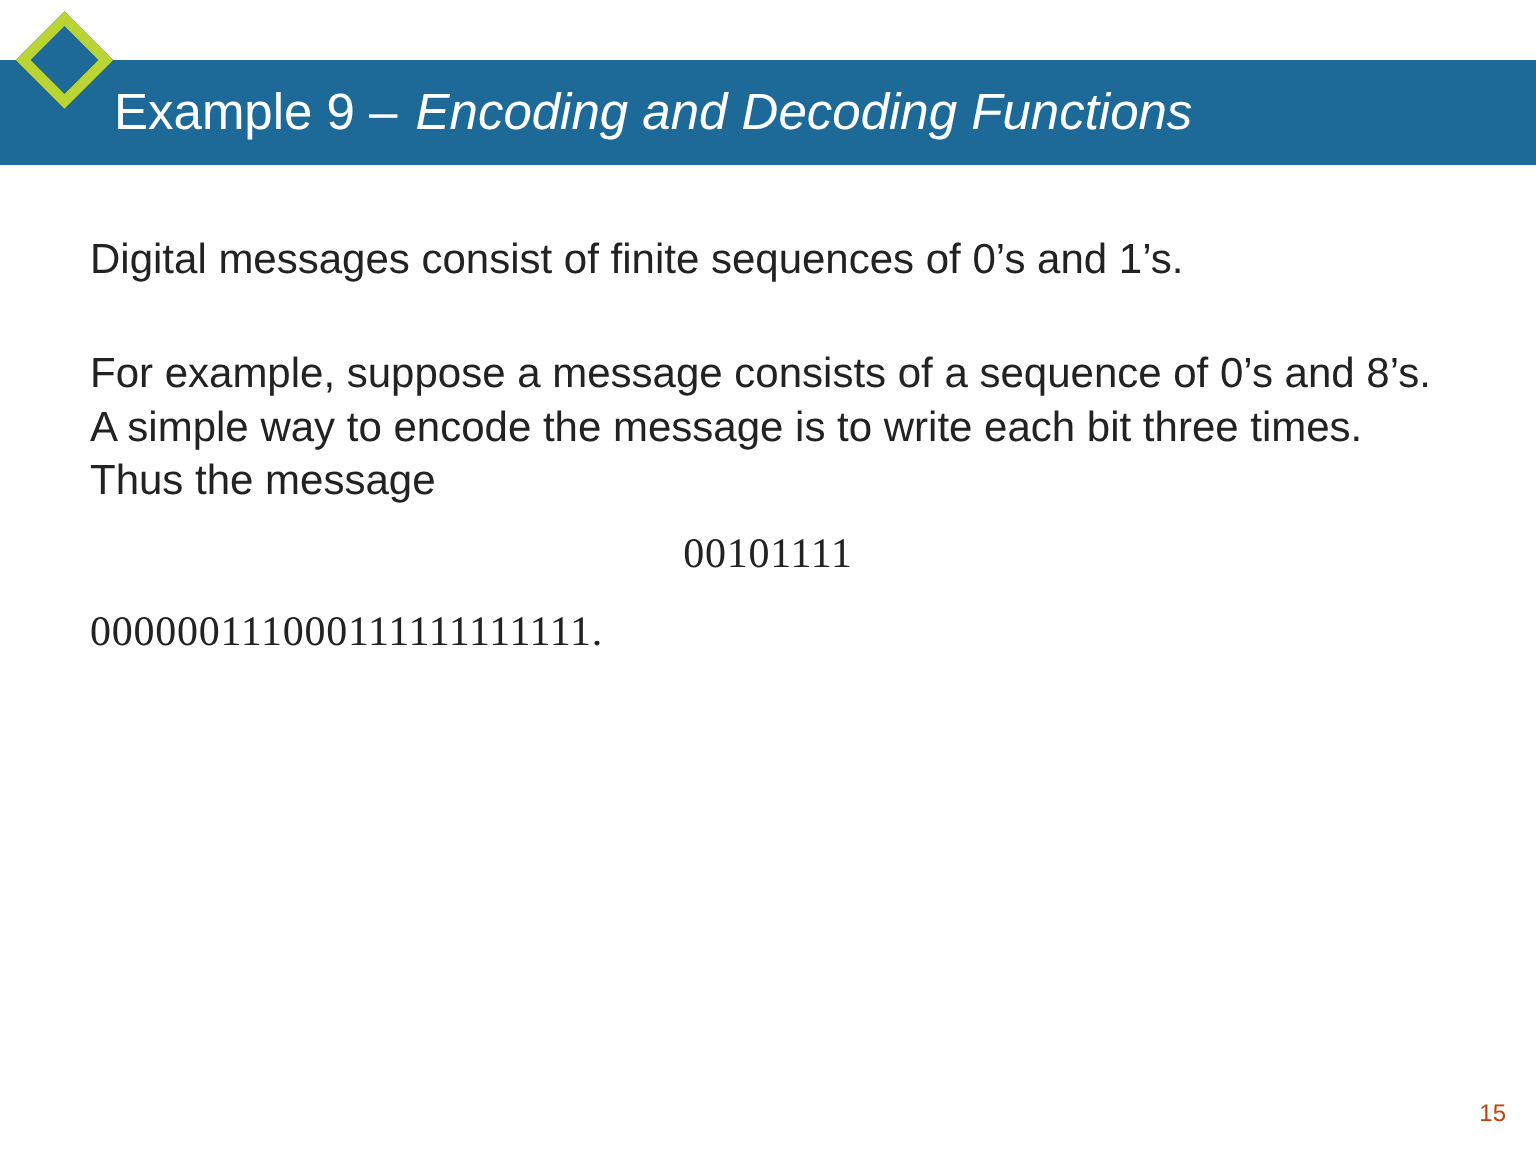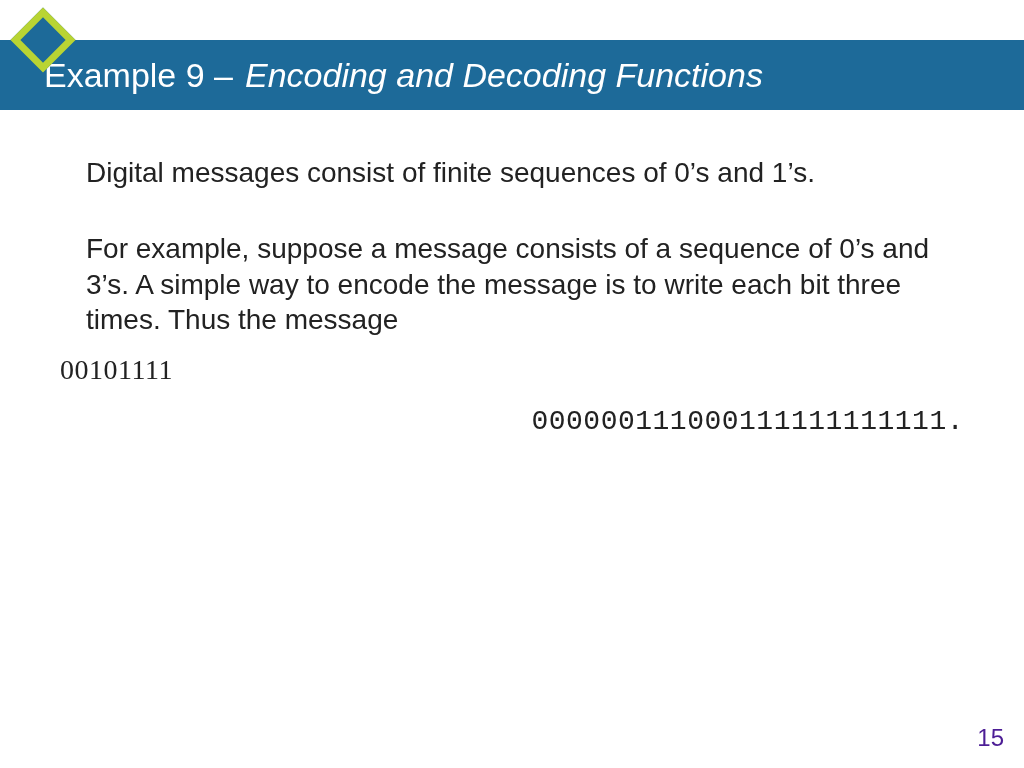--- a/index.html
+++ b/index.html
@@ -20,20 +20,21 @@
     background: #1d6a99;
     display: flex;
     align-items: center;
     padding-left: 44px;
     color: #ffffff;
   }
   .title-bar .prefix {
     font-size: 34px;
     font-weight: 400;
     font-style: normal;
+    margin-left: 32px;
   }
   .title-bar .subtitle {
     font-size: 34px;
     font-weight: 400;
     font-style: italic;
     margin-left: 12px;
   }
   .diamond-outer {
     position: absolute;
     top: 8px;
@@ -54,57 +55,57 @@
   }
   .content {
     position: absolute;
     top: 155px;
     left: 60px;
     right: 60px;
     color: #222;
     font-size: 28px;
     line-height: 1.28;
   }
-  .content p { margin-bottom: 6px; margin-left: 26px; }
+  .content p { margin-bottom: 6px; }
   .spacer { height: 34px; }
   .mono {
     font-family: "Times New Roman", Times, serif;
-    text-align: left;
+    text-align: center;
     font-size: 28px;
     letter-spacing: 0.5px;
     margin: 14px 0 12px 0;
   }
   .mono2 {
-    font-family: Liberation Mono, monospace;
-    text-align: right;
+    font-family: Liberation Serif, serif;
+    text-align: left;
     font-size: 28px;
     letter-spacing: 0.5px;
     margin-top: 16px;
   }
   .page-num {
     position: absolute;
     bottom: 16px;
     right: 20px;
-    font-size: 24px;
-    color: #4c1d95;
+    font-size: 16px;
+    color: #c2410c;
   }
 </style>
 </head>
 <body>
 
 <div class="diamond-outer">
   <div class="sq"></div>
 </div>
 
 <div class="title-bar">
   <span class="prefix">Example 9 – </span>
   <span class="subtitle">Encoding and Decoding Functions</span>
 </div>
 
 <div class="content">
   <p>Digital messages consist of finite sequences of 0’s and 1’s.</p>
   <div class="spacer"></div>
-  <p>For example, suppose a message consists of a sequence of 0’s and 3’s. A simple way to encode the message is to write each bit three times. Thus the message</p>
+  <p>For example, suppose a message consists of a sequence of 0’s and 8’s. A simple way to encode the message is to write each bit three times. Thus the message</p>
   <div class="mono">00101111</div>
   <div class="mono2">000000111000111111111111.</div>
 </div>
 
 <div class="page-num">15</div>
 
 </body></html>

